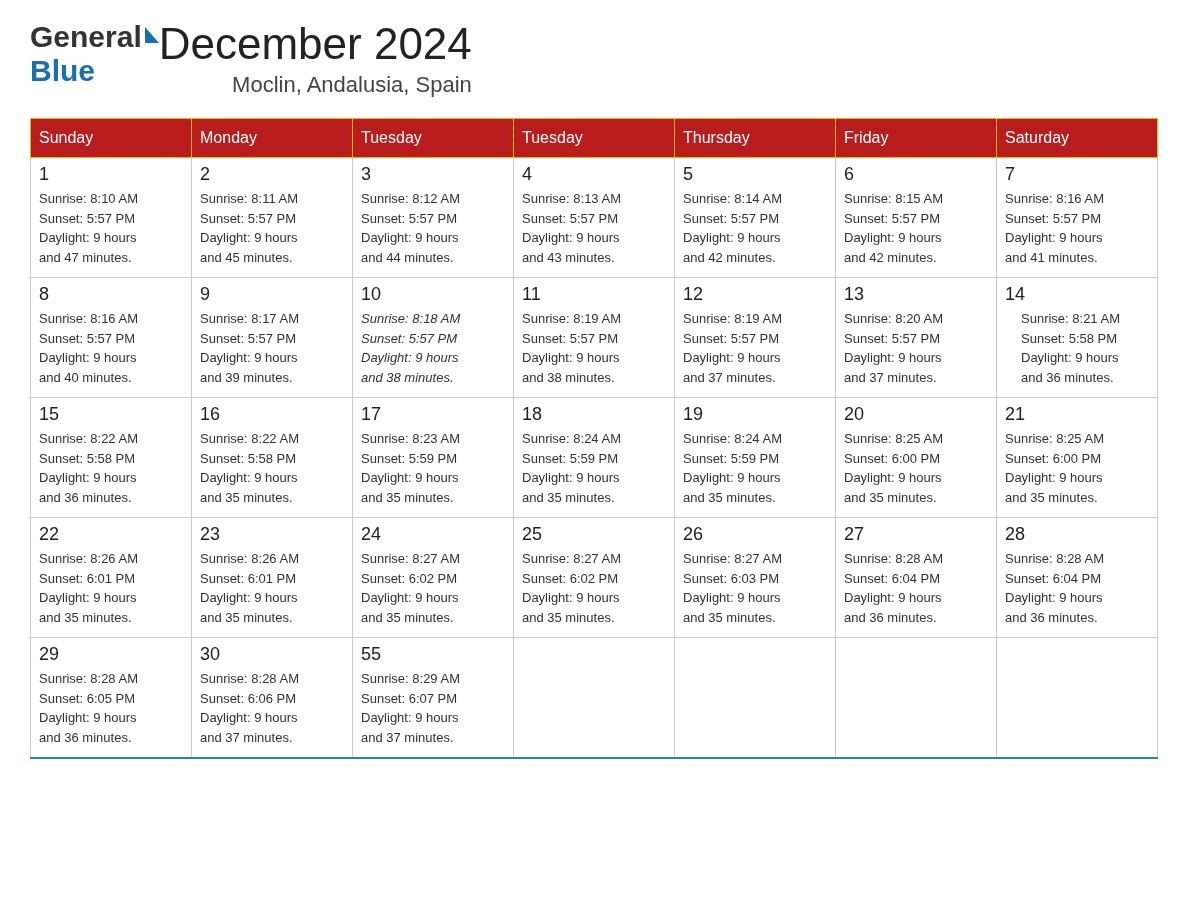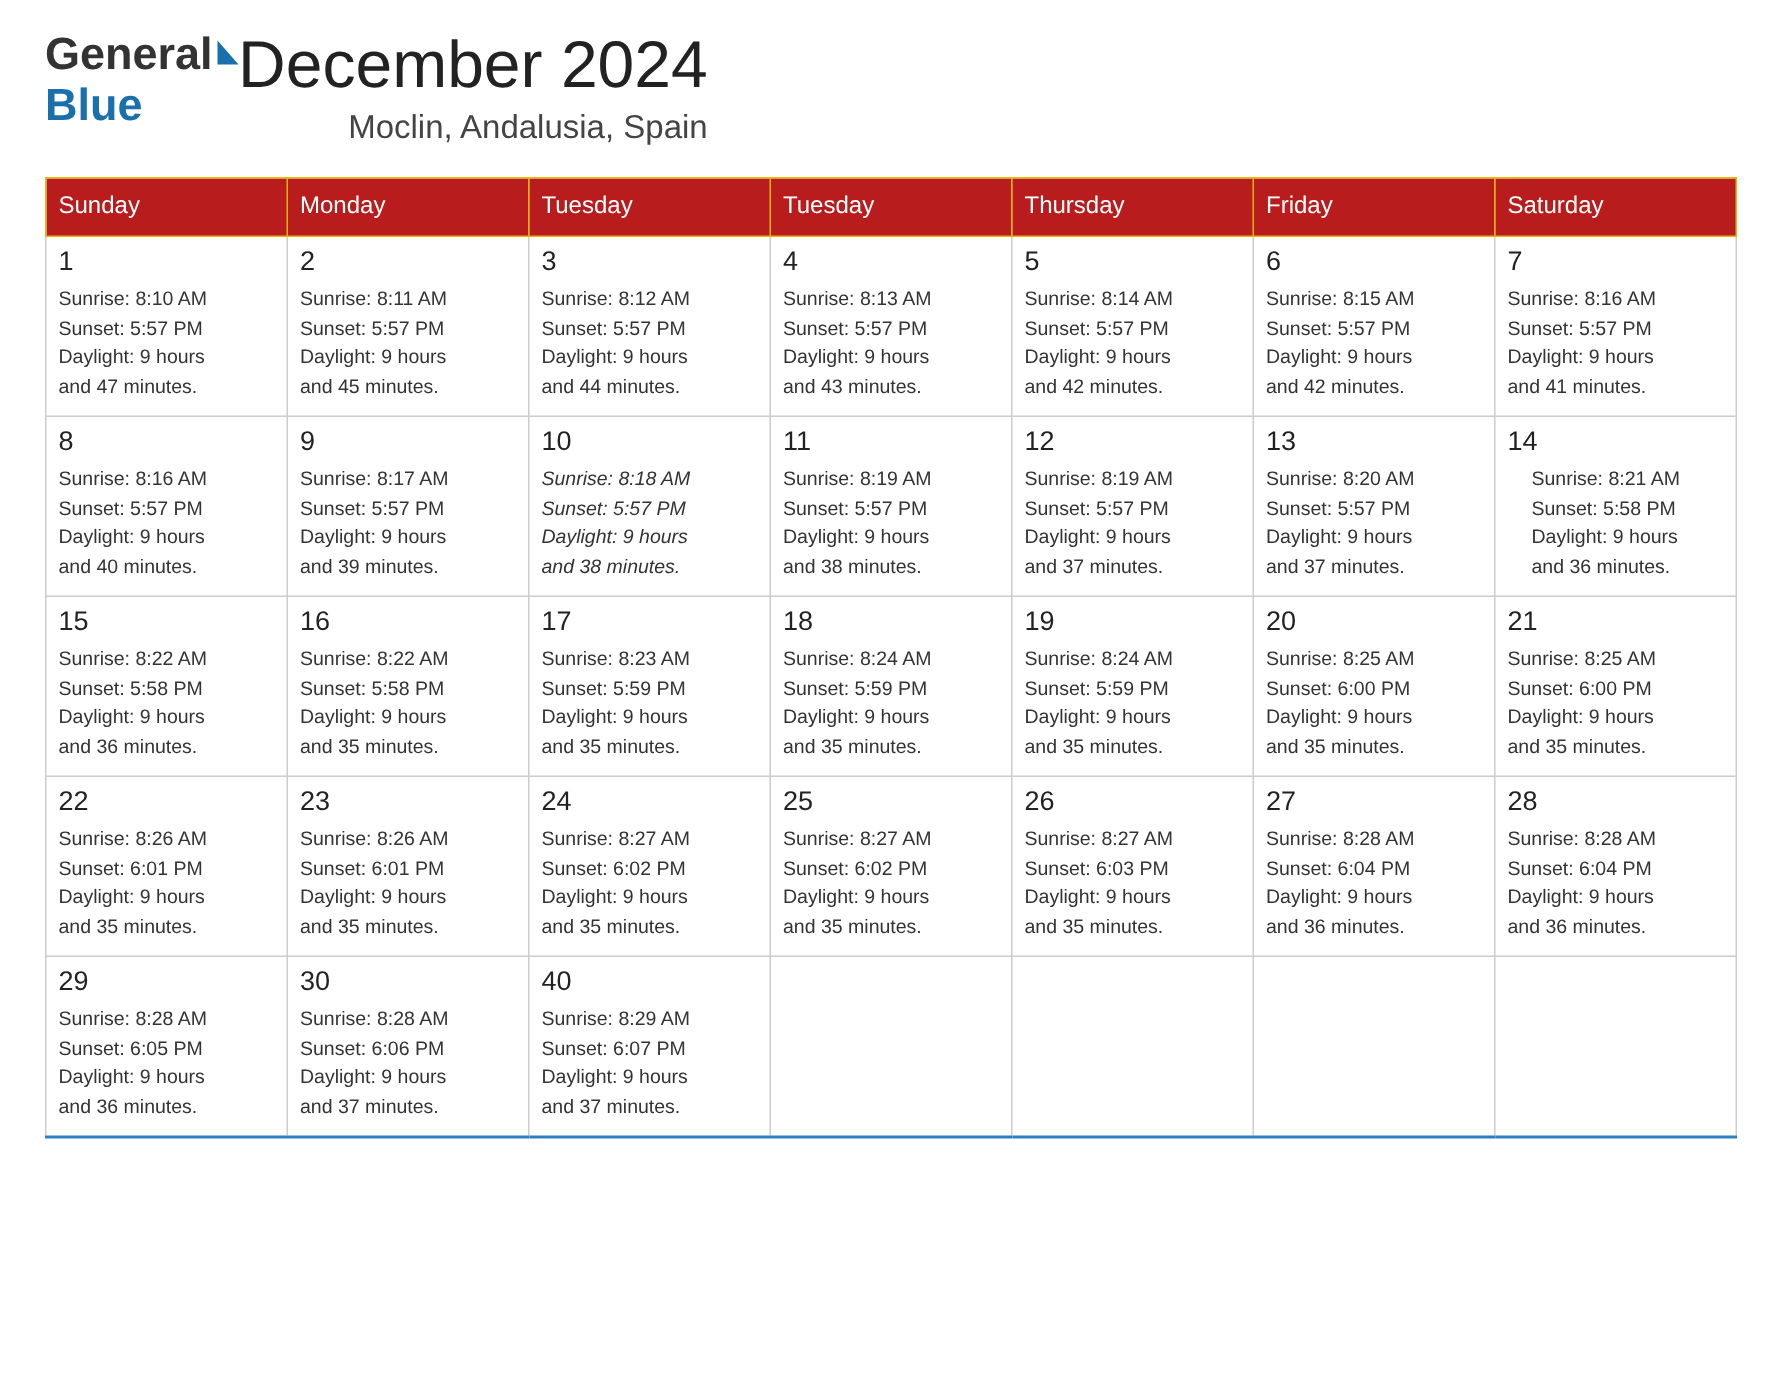--- a/index.html
+++ b/index.html
@@ -343,21 +343,21 @@
 and 36 minutes.</div>
         </td>
         <td>
           <span class="day-num">30</span>
           <div class="day-info" style="white-space: pre-line;">Sunrise: 8:28 AM
 Sunset: 6:06 PM
 Daylight: 9 hours
 and 37 minutes.</div>
         </td>
         <td>
-          <span class="day-num">40</span>
+          <span class="day-num">55</span>
           <div class="day-info" style="white-space: pre-line;">Sunrise: 8:29 AM
 Sunset: 6:07 PM
 Daylight: 9 hours
 and 37 minutes.</div>
         </td>
         <td></td>
         <td></td>
         <td></td>
         <td></td>
       </tr>

